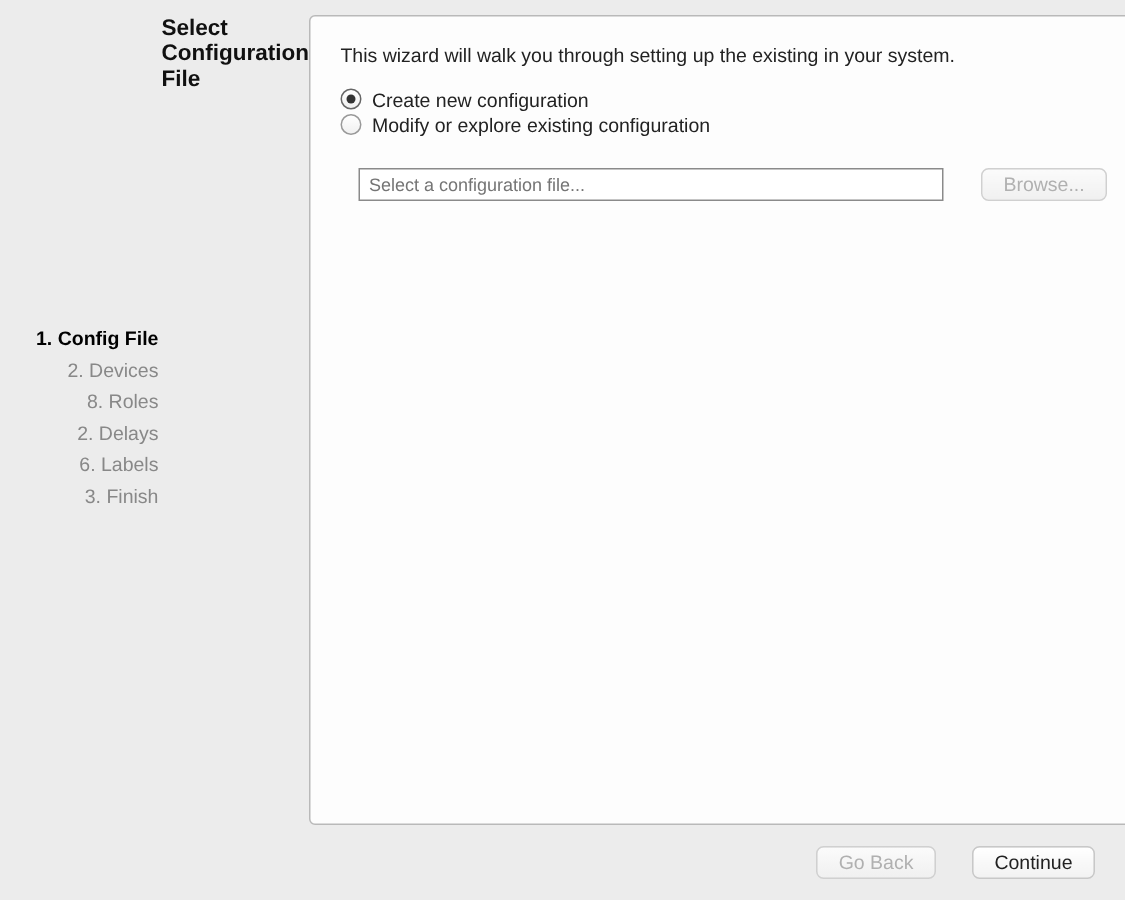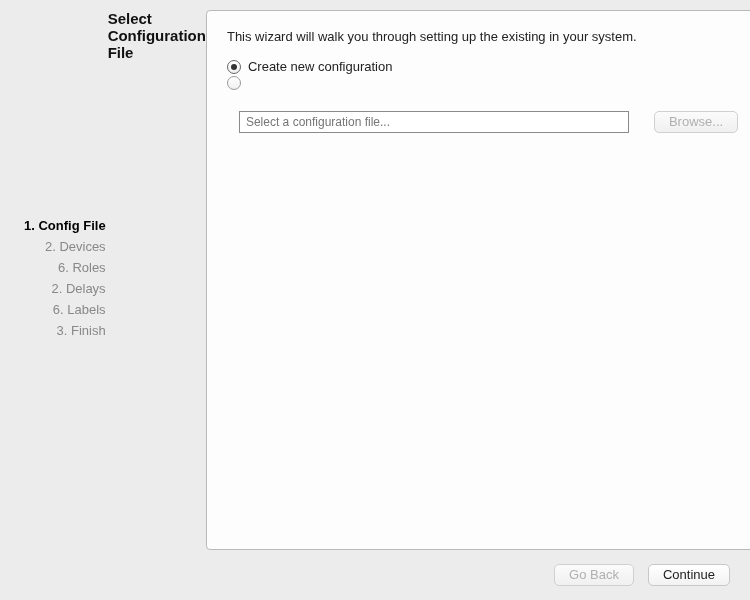--- a/index.html
+++ b/index.html
@@ -65,21 +65,20 @@
     .intro-text {
       font-size: 13px;
       color: #222;
       margin-bottom: 14px;
     }
     .radio-group {
       margin-bottom: 20px;
     }
     .radio-row {
       display: flex;
-      align-items: center;
       gap: 7px;
       padding: 1px 0;
       font-size: 13px;
     }
     .radio-outer {
       width: 14px;
       height: 14px;
       border-radius: 50%;
       border: 1px solid #999;
       background: linear-gradient(#fff, #f0f0f0);
@@ -134,54 +133,55 @@
     .btn:disabled {
       color: #b0b0b0;
       cursor: default;
       background: linear-gradient(#fbfbfb, #f0f0f0);
       border-color: #d0d0d0;
       margin-left: 15px;
     }
     .footer {
       display: flex;
       justify-content: flex-end;
-      gap: 14px;
+      gap: 24px;
       padding: 14px 20px 14px 0;
     }
   </style>
 </head>
 <body>
 
 <div class="container">
   <div class="main-row">
     <div class="sidebar">
       <div class="sidebar-spacer"></div>
       <div class="step active">1. Config File</div>
       <div class="step">2. Devices</div>
-      <div class="step">6. Roles</div>
+      <div class="step">8. Roles</div>
       <div class="step">2. Delays</div>
       <div class="step">6. Labels</div>
       <div class="step">3. Finish</div>
     </div>
 
     <div class="content-col">
       <div class="page-title">Select Configuration File</div>
 
       <div class="panel">
         <div class="intro-text">This wizard will walk you through setting up the existing in your system.</div>
 
         <div class="radio-group">
           <label class="radio-row">
             <span class="radio-outer selected">
                 <span class="radio-inner"></span>
               </span>
             <span>Create new configuration</span>
           </label>
           <label class="radio-row">
             <span class="radio-outer"></span>
+            <span>Modify or explore existing configuration</span>
           </label>
         </div>
 
         <div class="file-row">
           <input type="text" class="file-input" disabled="" placeholder="Select a configuration file..." style="">
           <button class="btn" disabled="">Browse...</button>
         </div>
       </div>
     </div>
   </div>

